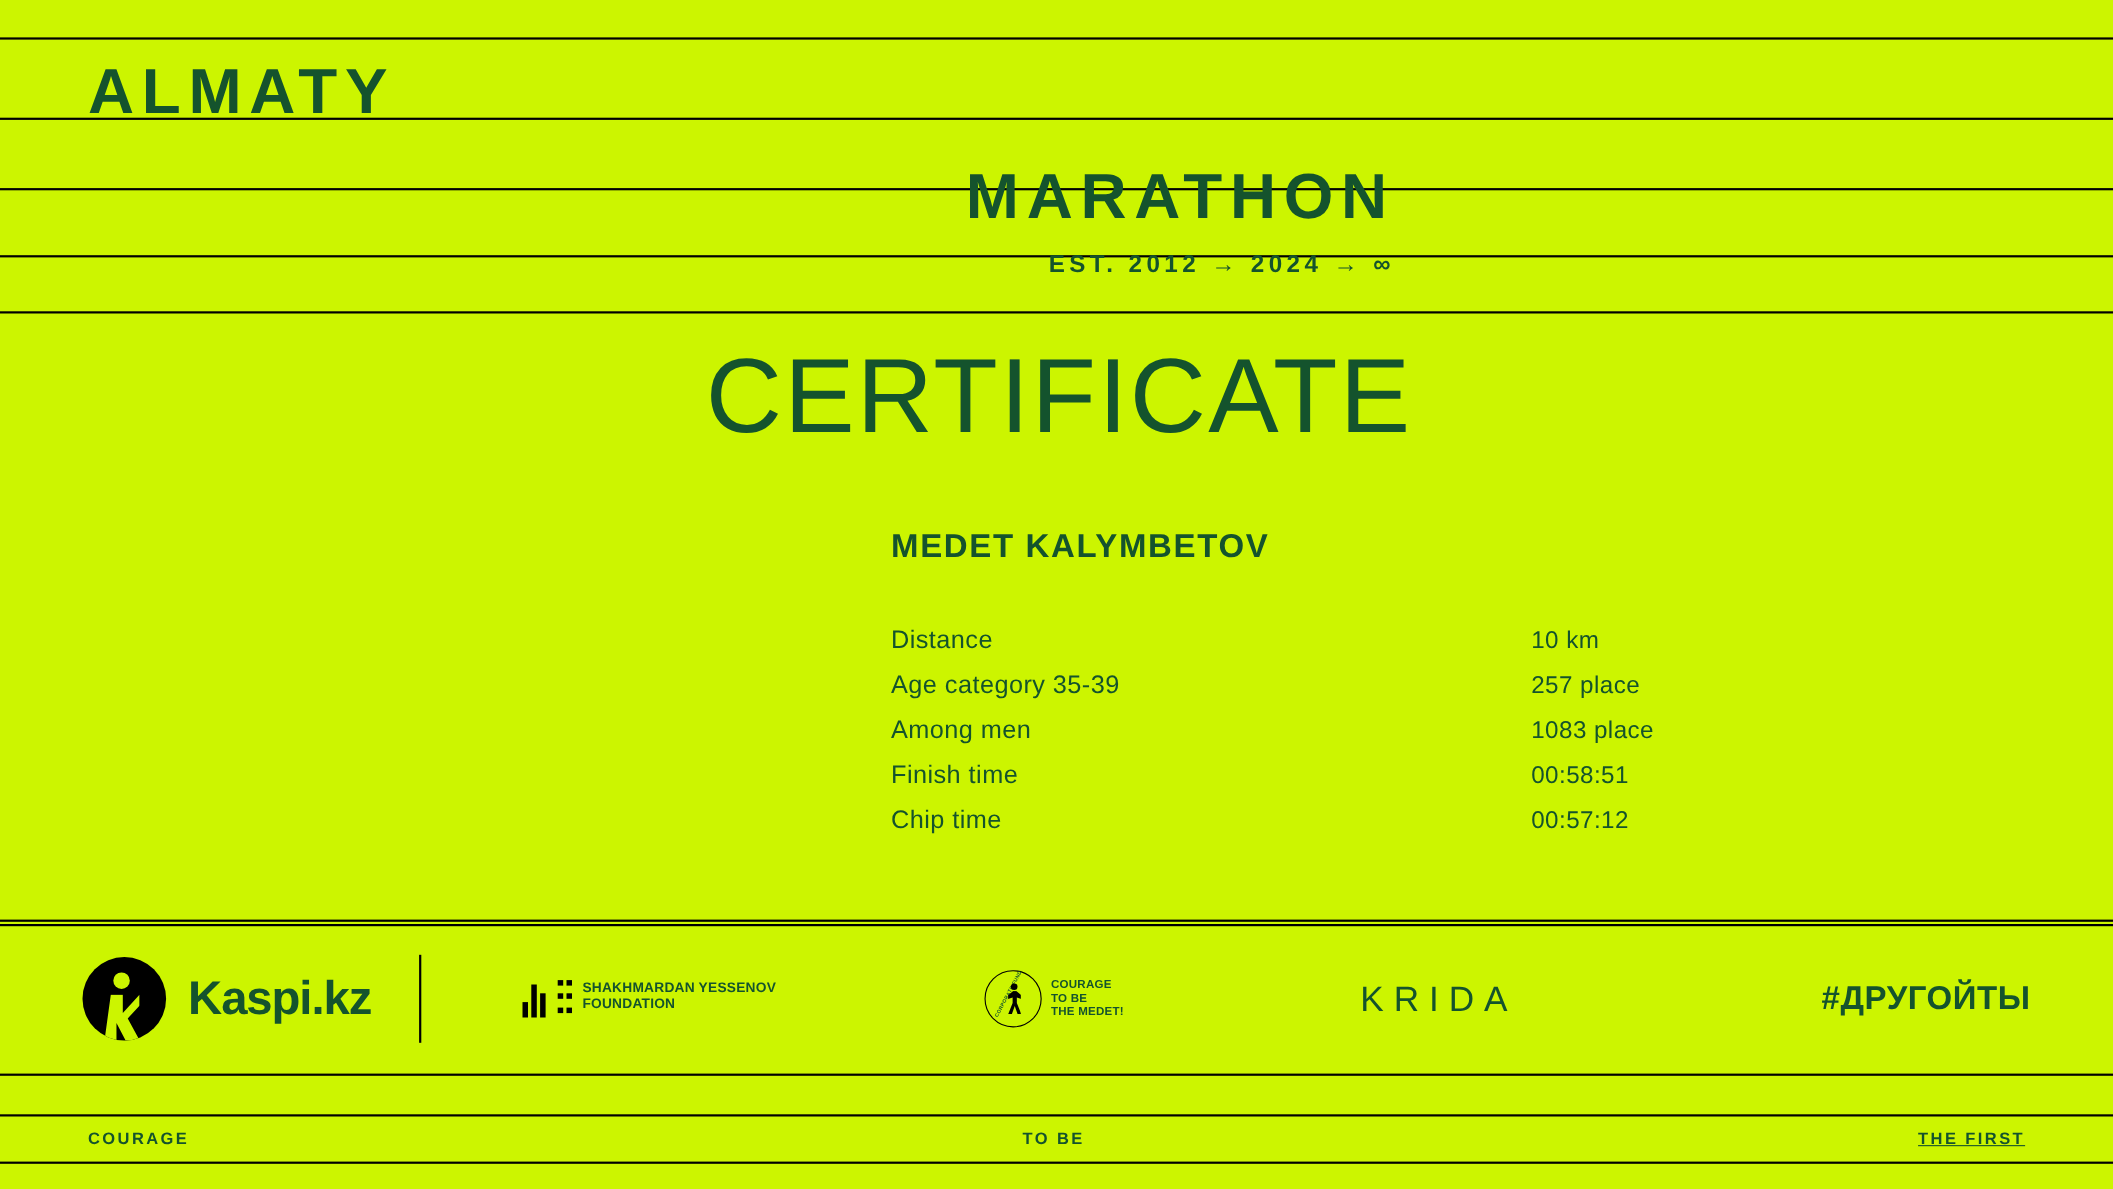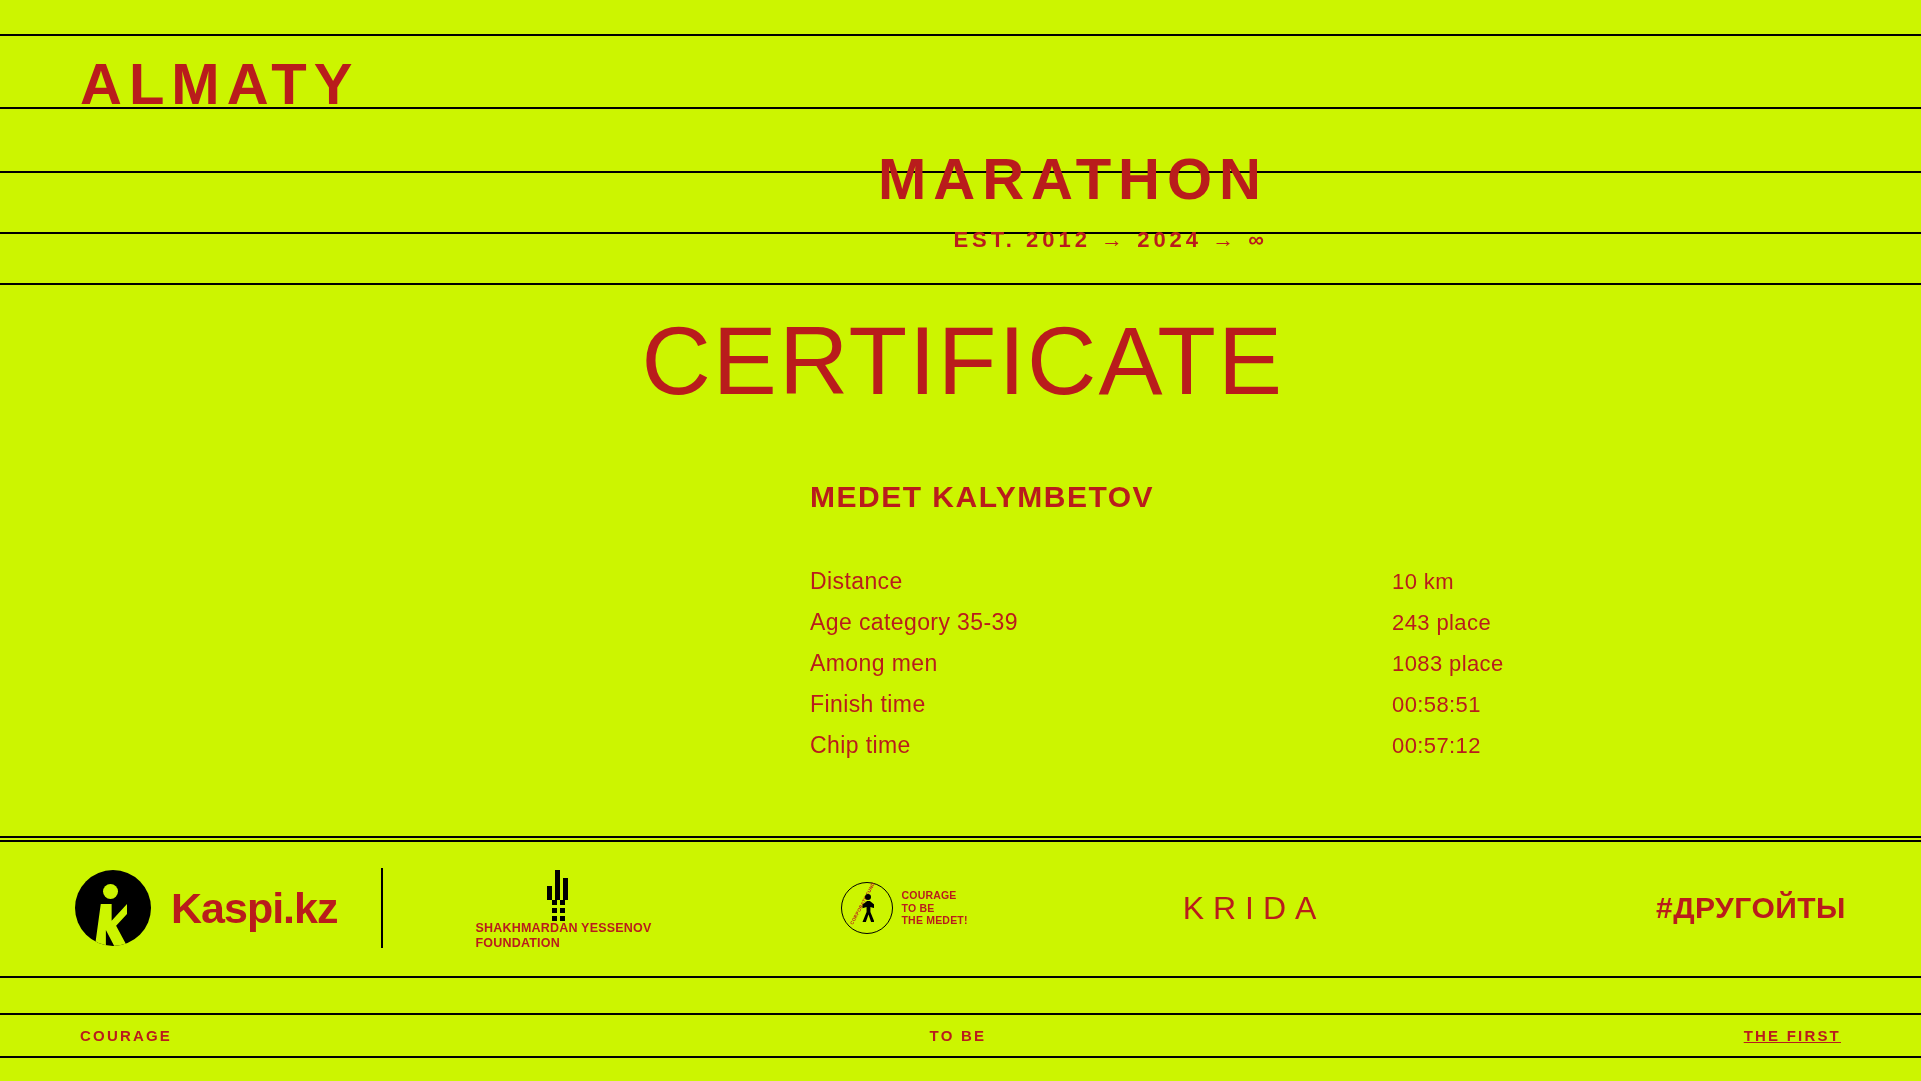--- a/index.html
+++ b/index.html
@@ -8,21 +8,21 @@
     height: 1081px;
     background: #ccf500;
     font-family: "Liberation Sans", sans-serif;
     overflow: hidden;
   }
   .cert {
     position: relative;
     width: 1778px;
     height: 1081px;
     background: #ccf500;
-    color: #b91c1c;
+    color: #14532d;
   }
 
   
   .rule {
     position: absolute;
     left: 0;
     width: 1921px;
     height: 2px;
     background: #000;
   }
@@ -161,23 +161,21 @@
   }
   .sp-divider {
     width: 2px;
     height: 80px;
     background: #000;
     margin-left: 44px;
   }
 
   .sp-yessenov {
     display: flex;
-    align-items: center;
     margin-left: 92px;
-    flex-direction: column;
   }
   .yes-bars {
     display: flex;
     align-items: flex-end;
     gap: 3px;
     height: 34px;
     margin-right: 11px;
   }
   .yes-bars i { display: block; width: 5px; background: #000; }
   .yes-bars i:nth-child(1) { height: 14px; }
@@ -286,21 +284,21 @@
 
   <div class="athlete-name">MEDET KALYMBETOV</div>
 
   <div class="results">
     <div class="res-row">
       <div class="res-label">Distance</div>
       <div class="res-value">10 km</div>
     </div>
     <div class="res-row">
       <div class="res-label">Age category 35-39</div>
-      <div class="res-value">243 place</div>
+      <div class="res-value">257 place</div>
     </div>
     <div class="res-row">
       <div class="res-label">Among men</div>
       <div class="res-value">1083 place</div>
     </div>
     <div class="res-row">
       <div class="res-label">Finish time</div>
       <div class="res-value">00:58:51</div>
     </div>
     <div class="res-row">

